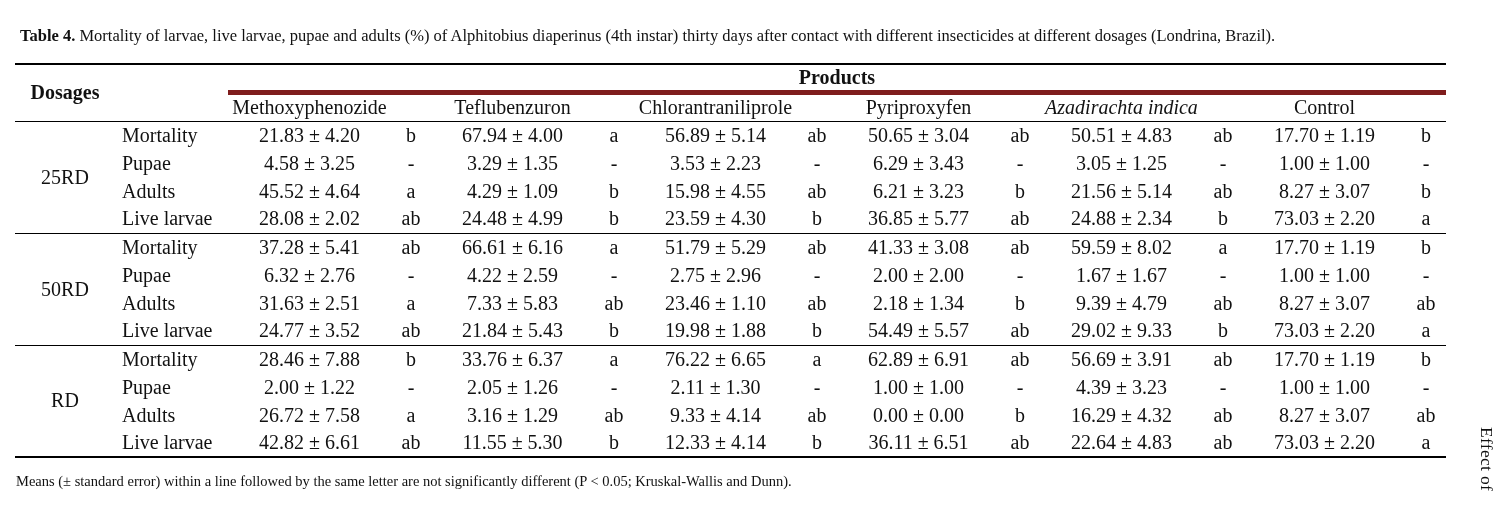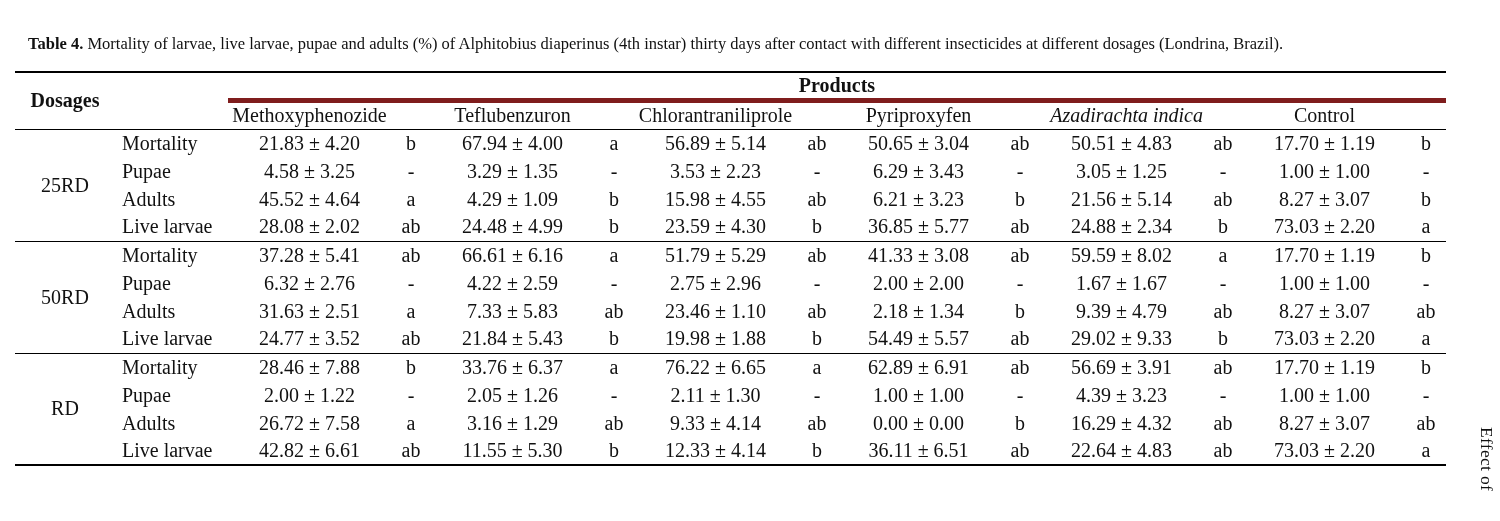--- a/index.html
+++ b/index.html
@@ -7,41 +7,41 @@
   .page {
     position: relative;
     width: 1500px;
     height: 521px;
     background: #ffffff;
     font-family: "Liberation Serif", "DejaVu Serif", serif;
     color: #111111;
     overflow: hidden;
   }
   .title {
-    margin: 12px;
+    margin: 4px;
     padding: 21px 60px 0 16px;
     font-size: 16.5px;
     line-height: 21px;
   }
   .title b { font-weight: bold; }
   table.main {
     border-collapse: collapse;
     table-layout: fixed;
     margin: 17px 0 0 15px;
     width: 1430px;
     font-size: 20px;
     border-top: 2.5px solid #000;
     border-bottom: 2.5px solid #000;
   }
   thead { border-bottom: 1px solid #000; }
   th { font-weight: bold; padding: 0; }
   th.dosages { text-align: center; vertical-align: middle; }
   th.products { height: 28px; text-align: center; border-bottom: 5px solid #7f1d1d; }
   th.prod { height: 29px; text-align: center; padding-right: 40px; font-weight: normal; }
-  th.prod.italic { font-style: italic; text-align: right; }
+  th.prod.italic { font-style: italic; }
   tbody.group { border-top: 1px solid #000; }
   td { padding: 0; height: 28px; vertical-align: middle; }
   td.dosage { text-align: center; }
   td.metric { text-align: left; padding-left: 7px; }
   td.val { text-align: center; }
   td.let { text-align: center; }
   .footnote {
     margin: 15px 0 0 16px;
     font-size: 14.5px;
   }
@@ -279,16 +279,17 @@
           <td class="val">36.11 ± 6.51</td>
           <td class="let">ab</td>
           <td class="val">22.64 ± 4.83</td>
           <td class="let">ab</td>
           <td class="val">73.03 ± 2.20</td>
           <td class="let">a</td>
         </tr>
       </tbody>
     </table>
 
+  <p class="footnote">Means (± standard error) within a line followed by the same letter are not significantly different (P &lt; 0.05; Kruskal-Wallis and Dunn).</p>
 
   <div class="side-text">Effect of</div>
 
 </div>
 
 </body></html>

